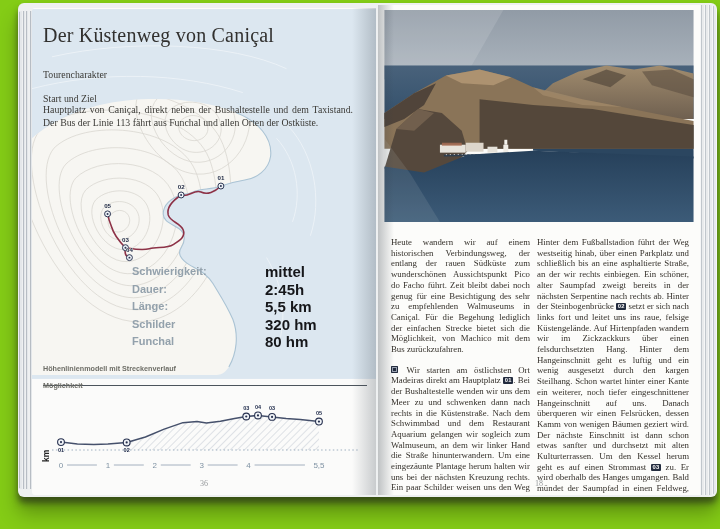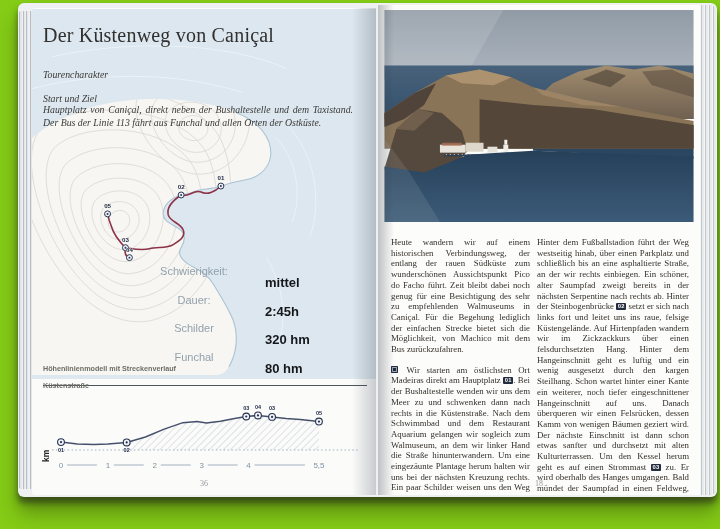--- a/index.html
+++ b/index.html
@@ -15,28 +15,28 @@
         border-radius:3px 0 0 3px;overflow:hidden;}
   .left-page::after{content:"";position:absolute;right:0;top:0;bottom:0;width:24px;
         background:linear-gradient(90deg,rgba(70,80,90,0),rgba(70,80,90,.28));}
   .right-page{position:absolute;left:360px;top:2px;width:322px;height:490px;background:#fcfcfa;
         overflow:hidden;}
   .right-page::before{content:"";position:absolute;left:0;top:0;bottom:0;width:16px;z-index:5;
         background:linear-gradient(90deg,rgba(50,60,70,.30),rgba(50,60,70,0));}
   .map-svg{position:absolute;left:0;top:0;}
   .lp-text{position:absolute;left:11px;top:16px;width:310px;color:#3b3a36;}
   .lp-title{font-size:20px;font-weight:normal;color:#31302e;margin:0 0 22px 0;letter-spacing:.2px;}
-  .lp-sec{margin-bottom:13px;font-style:italic;}
+  .lp-sec{margin-bottom:13px;}
   .lp-sec-h{font-size:9.8px;margin:0;}
   .lp-sec-b{font-size:9.8px;line-height:12.8px;margin:0;text-align:justify;}
   .stats{position:absolute;left:100px;top:255px;width:232px;
         font-family:"Liberation Sans", sans-serif;}
   .stat-row{display:flex;line-height:17.6px;}
-  .stat-label{width:124px;text-align:center;font-size:11px;color:#93a1ac;}
-  .stat-value{margin-left:9px;font-size:13px;font-weight:bold;color:#16171a;margin-top:11px;}
+  .stat-label{width:124px;text-align:left;font-size:11px;color:#93a1ac;font-weight:bold;}
+  .stat-value{margin-left:9px;font-size:15px;font-weight:bold;color:#16171a;}
   .map-caption{position:absolute;left:11px;right:9px;top:356px;
         font-family:"Liberation Sans", sans-serif;font-size:7.2px;font-weight:bold;color:#6d6d66;
         padding-bottom:12px;border-bottom:1px solid #4c545c;}
   .profile-label{position:absolute;left:11px;top:373px;
         font-family:"Liberation Sans", sans-serif;font-size:7.2px;font-weight:bold;color:#6d6d66;}
   .profile-svg{position:absolute;left:8px;top:384px;}
   .pagenum{position:absolute;left:0;right:0;bottom:7px;text-align:center;
         font-family:Liberation Serif, serif;font-size:8px;color:#95989b;}
   .photo-wrap{position:absolute;left:6px;top:5px;width:310px;height:212px;}
   .columns{position:absolute;top:232px;left:0;right:0;}
@@ -130,31 +130,35 @@
       <div class="stats">
         <div class="stat-row">
           <span class="stat-label">Schwierigkeit:</span>
           <span class="stat-value">mittel</span>
         </div>
         <div class="stat-row">
           <span class="stat-label">Dauer:</span>
           <span class="stat-value">2:45h</span>
         </div>
         <div class="stat-row">
+          <span class="stat-label">Länge:</span>
+          <span class="stat-value">5,5 km</span>
+        </div>
+        <div class="stat-row">
           <span class="stat-label">Schilder</span>
           <span class="stat-value">320 hm</span>
         </div>
         <div class="stat-row">
           <span class="stat-label">Funchal</span>
           <span class="stat-value">80 hm</span>
         </div>
       </div>
 
       <div class="map-caption">Höhenlinienmodell mit Streckenverlauf</div>
-      <div class="profile-label">Küstenstraße</div>
+      <div class="profile-label">Möglichkeit</div>
 
       <svg class="profile-svg" id="profile-svg" width="332" height="96" viewBox="0 0 332 96">
         <defs>
           <pattern id="hatchPat" width="5" height="5" patternUnits="userSpaceOnUse" patternTransform="rotate(45)">
             <line x1="0" y1="0" x2="0" y2="5" stroke="#97a3b4" stroke-width="0.7"></line>
           </pattern>
         </defs>
         <text x="9" y="70" transform="rotate(-90 9 70)" font-family="Liberation Sans, sans-serif" font-size="8.5" font-weight="bold" fill="#222222">km</text>
         <g id="profile-drawn">
             <polygon points="86.66,50.44 86.66,50.44 105.42,45.04 124.18,37.120000000000005 142.94,30.64 157.01,29.56 166.39,31 180.45999999999998,29.2 194.53,26.5 206.255,24.519999999999996 217.98,23.439999999999998 232.04999999999998,24.879999999999995 246.11999999999998,26.5 260.18999999999994,27.400000000000002 278.95,29.56 278.95,58 86.66,58" fill="url(#hatchPat)" opacity="0.85"></polygon>

